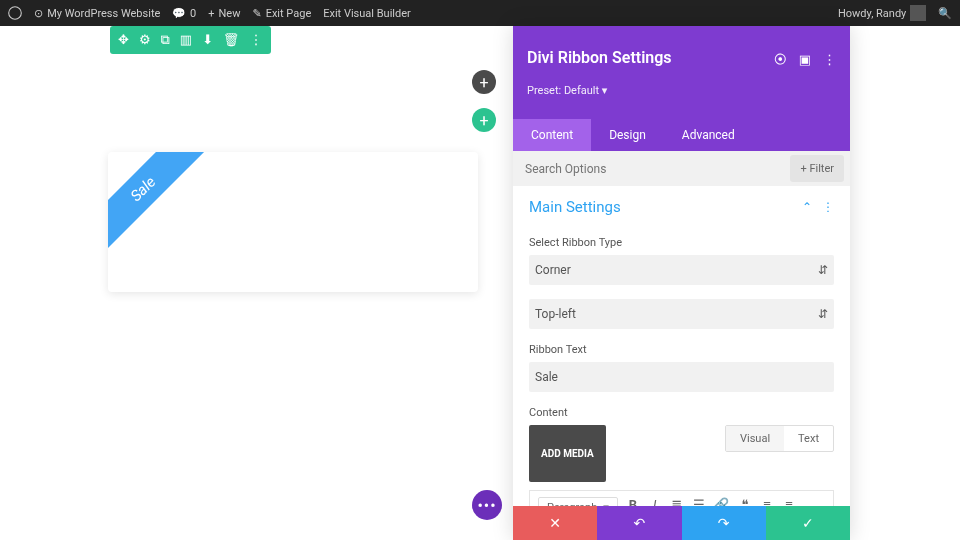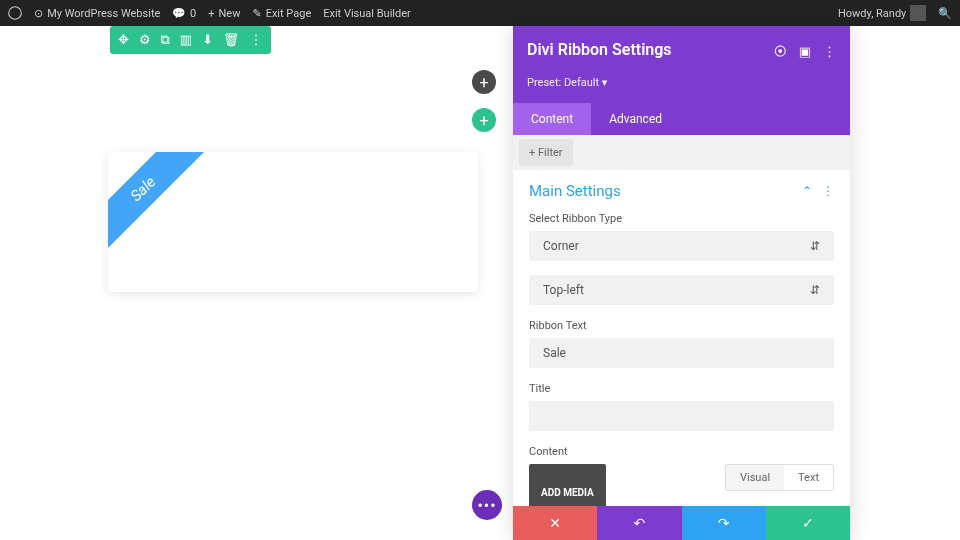--- a/index.html
+++ b/index.html
@@ -10,36 +10,36 @@
 .adminbar svg{width:14px;height:14px;fill:#ccc}
 .avatar{width:16px;height:16px;background:#555}
 .toolbar1{position:absolute;top:26px;left:110px;background:#2cc390;border-radius:3px;padding:6px 8px;display:flex;gap:10px;color:#fff}
 .toolbar1 span{cursor:pointer;font-size:13px}
 .add-gray{position:absolute;top:70px;left:472px;width:24px;height:24px;border-radius:50%;background:#4a4a4a;color:#fff;display:flex;align-items:center;justify-content:center;font-size:16px;cursor:pointer}
 .add-green{position:absolute;top:108px;left:472px;width:24px;height:24px;border-radius:50%;background:#2cc390;color:#fff;display:flex;align-items:center;justify-content:center;font-size:16px;cursor:pointer}
 .card{position:absolute;top:152px;left:108px;width:370px;height:140px;background:#fff;box-shadow:0 2px 10px rgba(0,0,0,0.1);border-radius:4px;overflow:hidden}
 .ribbon{position:absolute;top:20px;left:-35px;width:140px;transform:rotate(-45deg);background:#42a5f5;color:#fff;text-align:center;padding:8px 0;font-size:15px;font-style:italic}
 .fab{position:absolute;bottom:20px;left:472px;width:30px;height:30px;border-radius:50%;background:#6c2eb9;color:#fff;display:flex;align-items:center;justify-content:center;cursor:pointer;font-size:16px;letter-spacing:1px}
 .panel{position:absolute;top:26px;right:110px;width:337px;bottom:0;background:#fff;box-shadow:0 0 20px rgba(0,0,0,0.15);display:flex;flex-direction:column}
-.panel-head{background:#7e3bd0;color:#fff;padding:14px 14px;display:flex;justify-content:space-between;align-items:flex-start}
+.panel-head{background:#7e3bd0;color:#fff;padding:22px 14px;display:flex;justify-content:space-between;align-items:flex-start}
 .panel-head h2{font-size:16px;font-weight:600}
 .panel-head .preset{font-size:11px;opacity:.9;margin-top:17px}
 .panel-head .hicons{display:flex;gap:12px;font-size:13px;padding-top:4px}
 .tabs{display:flex;background:#7e3bd0;color:#fff;font-size:12px}
 .tabs div{padding:9px 18px;cursor:pointer}
 .tabs .active{background:#a362ea}
 .searchrow{display:flex;align-items:center;background:#f1f1f1;font-size:12px;color:#888}
 .searchrow input{flex:1;border:0;background:transparent;padding:9px 12px;font-size:12px;outline:none}
 .filterbtn{padding:7px 10px;background:#e4e4e4;color:#666;border-radius:3px;margin:4px 6px;cursor:pointer;font-size:11px}
 .body{flex:1;overflow-y:auto;padding:12px 16px;font-size:12px;color:#444}
-.section-title{color:#2ea3f2;font-size:15px;margin-bottom:12px;display:flex;justify-content:space-between;align-items:center}
+.section-title{color:#2ea3f2;font-size:15px;margin-bottom:20px;display:flex;justify-content:space-between;align-items:center}
 .section-icons{display:flex;gap:10px;color:#2ea3f2;font-size:12px}
 .field{margin-bottom:14px}
 .field label{display:block;font-size:11px;color:#555;margin-bottom:6px;font-weight:400}
-.sel,.txt{width:100%;background:#f1f1f1;border:0;padding:8px 14px;font-size:12px;border-radius:2px;color:#555}
+.sel,.txt{width:100%;background:#f1f1f1;border:0;padding:8px 6px;font-size:12px;border-radius:2px;color:#555}
 .sel{display:flex;justify-content:space-between;align-items:center;cursor:pointer}
 .addmedia{background:#4a4a4a;color:#fff;border:0;padding:23px 12px;font-size:10px;font-weight:700;border-radius:2px;cursor:pointer}
 .edtabs{float:right;display:flex;border:1px solid #ddd;border-radius:2px;overflow:hidden;font-size:11px}
 .edtabs div{padding:6px 14px;cursor:pointer;color:#666}
 .edtabs .on{background:#f5f5f5}
 .editor{border:1px solid #e4e4e4;margin-top:8px;clear:both}
 .edrow{display:flex;flex-wrap:wrap;gap:8px;padding:6px 8px;border-bottom:1px solid #eee;color:#666;font-size:13px}
 .edrow span{cursor:pointer;min-width:14px;text-align:center}
 .para{border:1px solid #ddd;padding:3px 8px;font-size:11px;border-radius:2px;display:flex;gap:6px;align-items:center}
 .footer{display:flex;height:34px}
@@ -97,23 +97,25 @@
       <div class="preset">Preset: Default ▾</div>
     </div>
     <div class="hicons">
       <span>⦿</span>
       <span>▣</span>
       <span>⋮</span>
     </div>
   </div>
   <div class="tabs">
     <div class="active">Content</div>
+    <div>Design</div>
     <div>Advanced</div>
   </div>
   <div class="searchrow">
+    <input placeholder="Search Options" style="">
     <div class="filterbtn">+ <span>Filter</span></div>
   </div>
   <div class="body">
     <div class="section-title">
       <span>Main Settings</span>
       <span class="section-icons">
           <span>⌃</span>
           <span>⋮</span>
         </span>
     </div>
@@ -126,24 +128,20 @@
     </div>
     <div class="field">
       <div class="sel">
           <span>Top-left</span>
           <span>⇵</span>
         </div>
     </div>
     <div class="field">
       <label>Ribbon Text</label>
       <input class="txt" value="Sale" style="">
-    </div>
-    <div class="field">
-      <label>Title</label>
-      <input class="txt" value="" style="">
     </div>
     <div class="field">
       <label>Content</label>
       <button class="addmedia">ADD MEDIA</button>
       <div class="edtabs">
         <div class="on">Visual</div>
         <div>Text</div>
       </div>
       <div class="editor">
         <div class="edrow">

